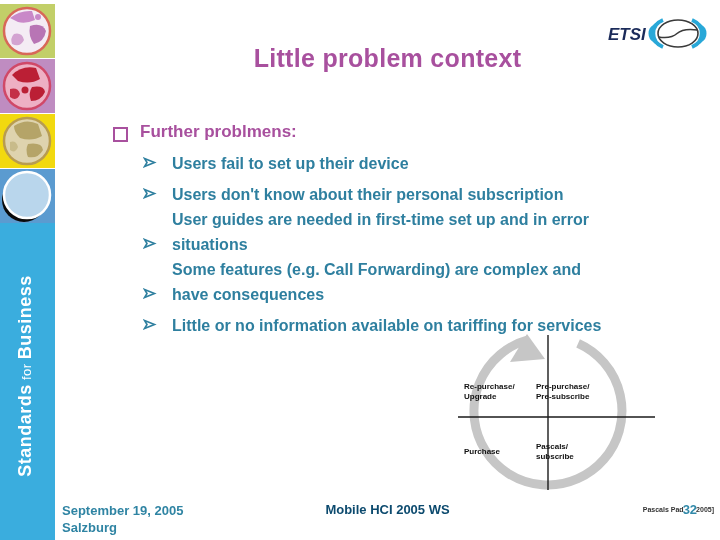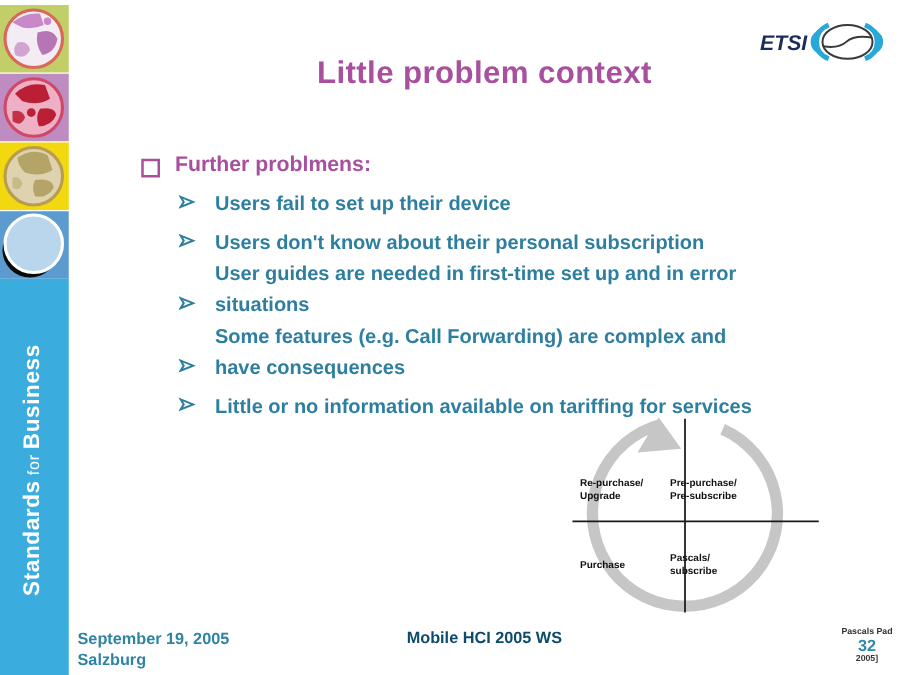--- a/index.html
+++ b/index.html
@@ -57,21 +57,21 @@
   .footer-date{
     position:absolute;left:62px;top:502px;color:#2f84a3;
     font-size:13px;font-weight:bold;line-height:17px;white-space:pre-line;
   }
   .footer-event{
     position:absolute;left:55px;right:0;top:502px;text-align:center;
     color:#0c4a6e;font-size:13px;font-weight:bold;
   }
   .footer-credit{
     position:absolute;right:6px;top:502px;display:flex;align-items:center;
-    color:#333333;font-size:7px;font-weight:bold;white-space:nowrap;flex-direction:column;
+    color:#333333;font-size:7px;font-weight:bold;white-space:nowrap;
   }
   .slide-number{color:#3189a9;font-size:13px;font-weight:bold;margin:0 -1px;}
 </style>
 </head>
 <body>
 
 <div class="sidebar">
   <div class="sq sq1">
     <svg width="55" height="54" viewBox="0 0 55 54">
       <circle cx="27" cy="27" r="23" fill="#f4ecf4" stroke="#d86858" stroke-width="2.5"></circle>

